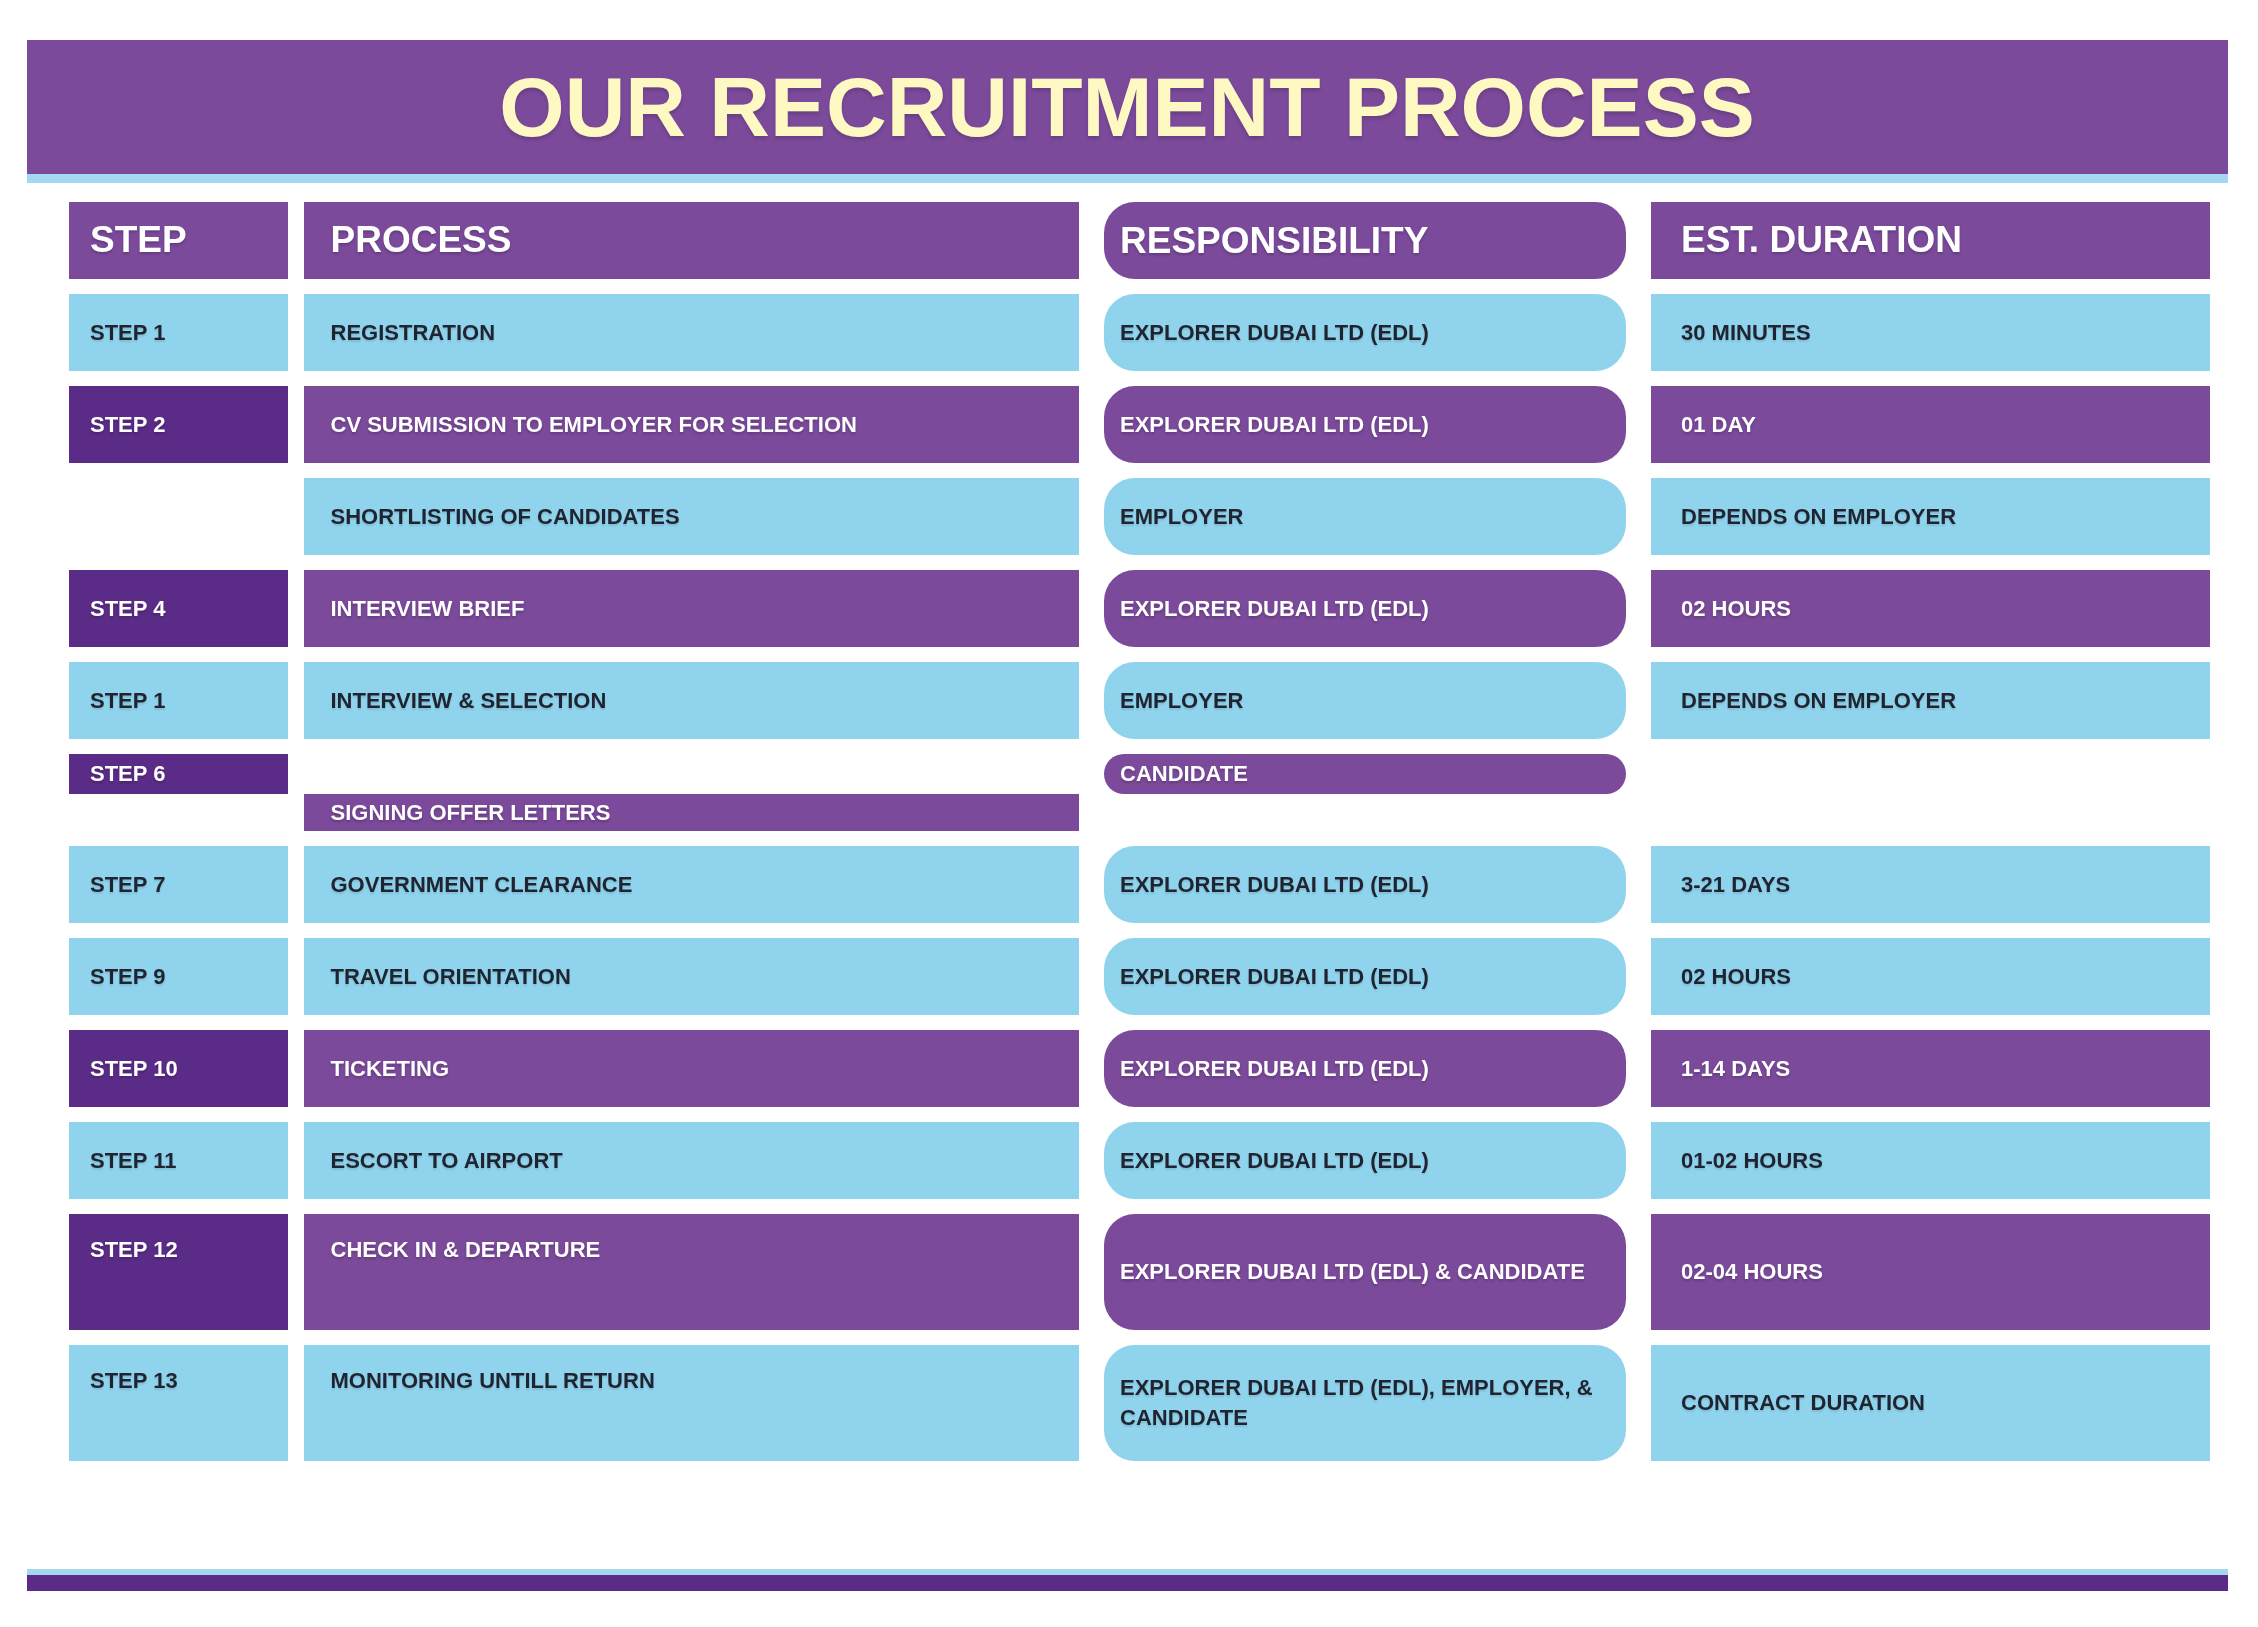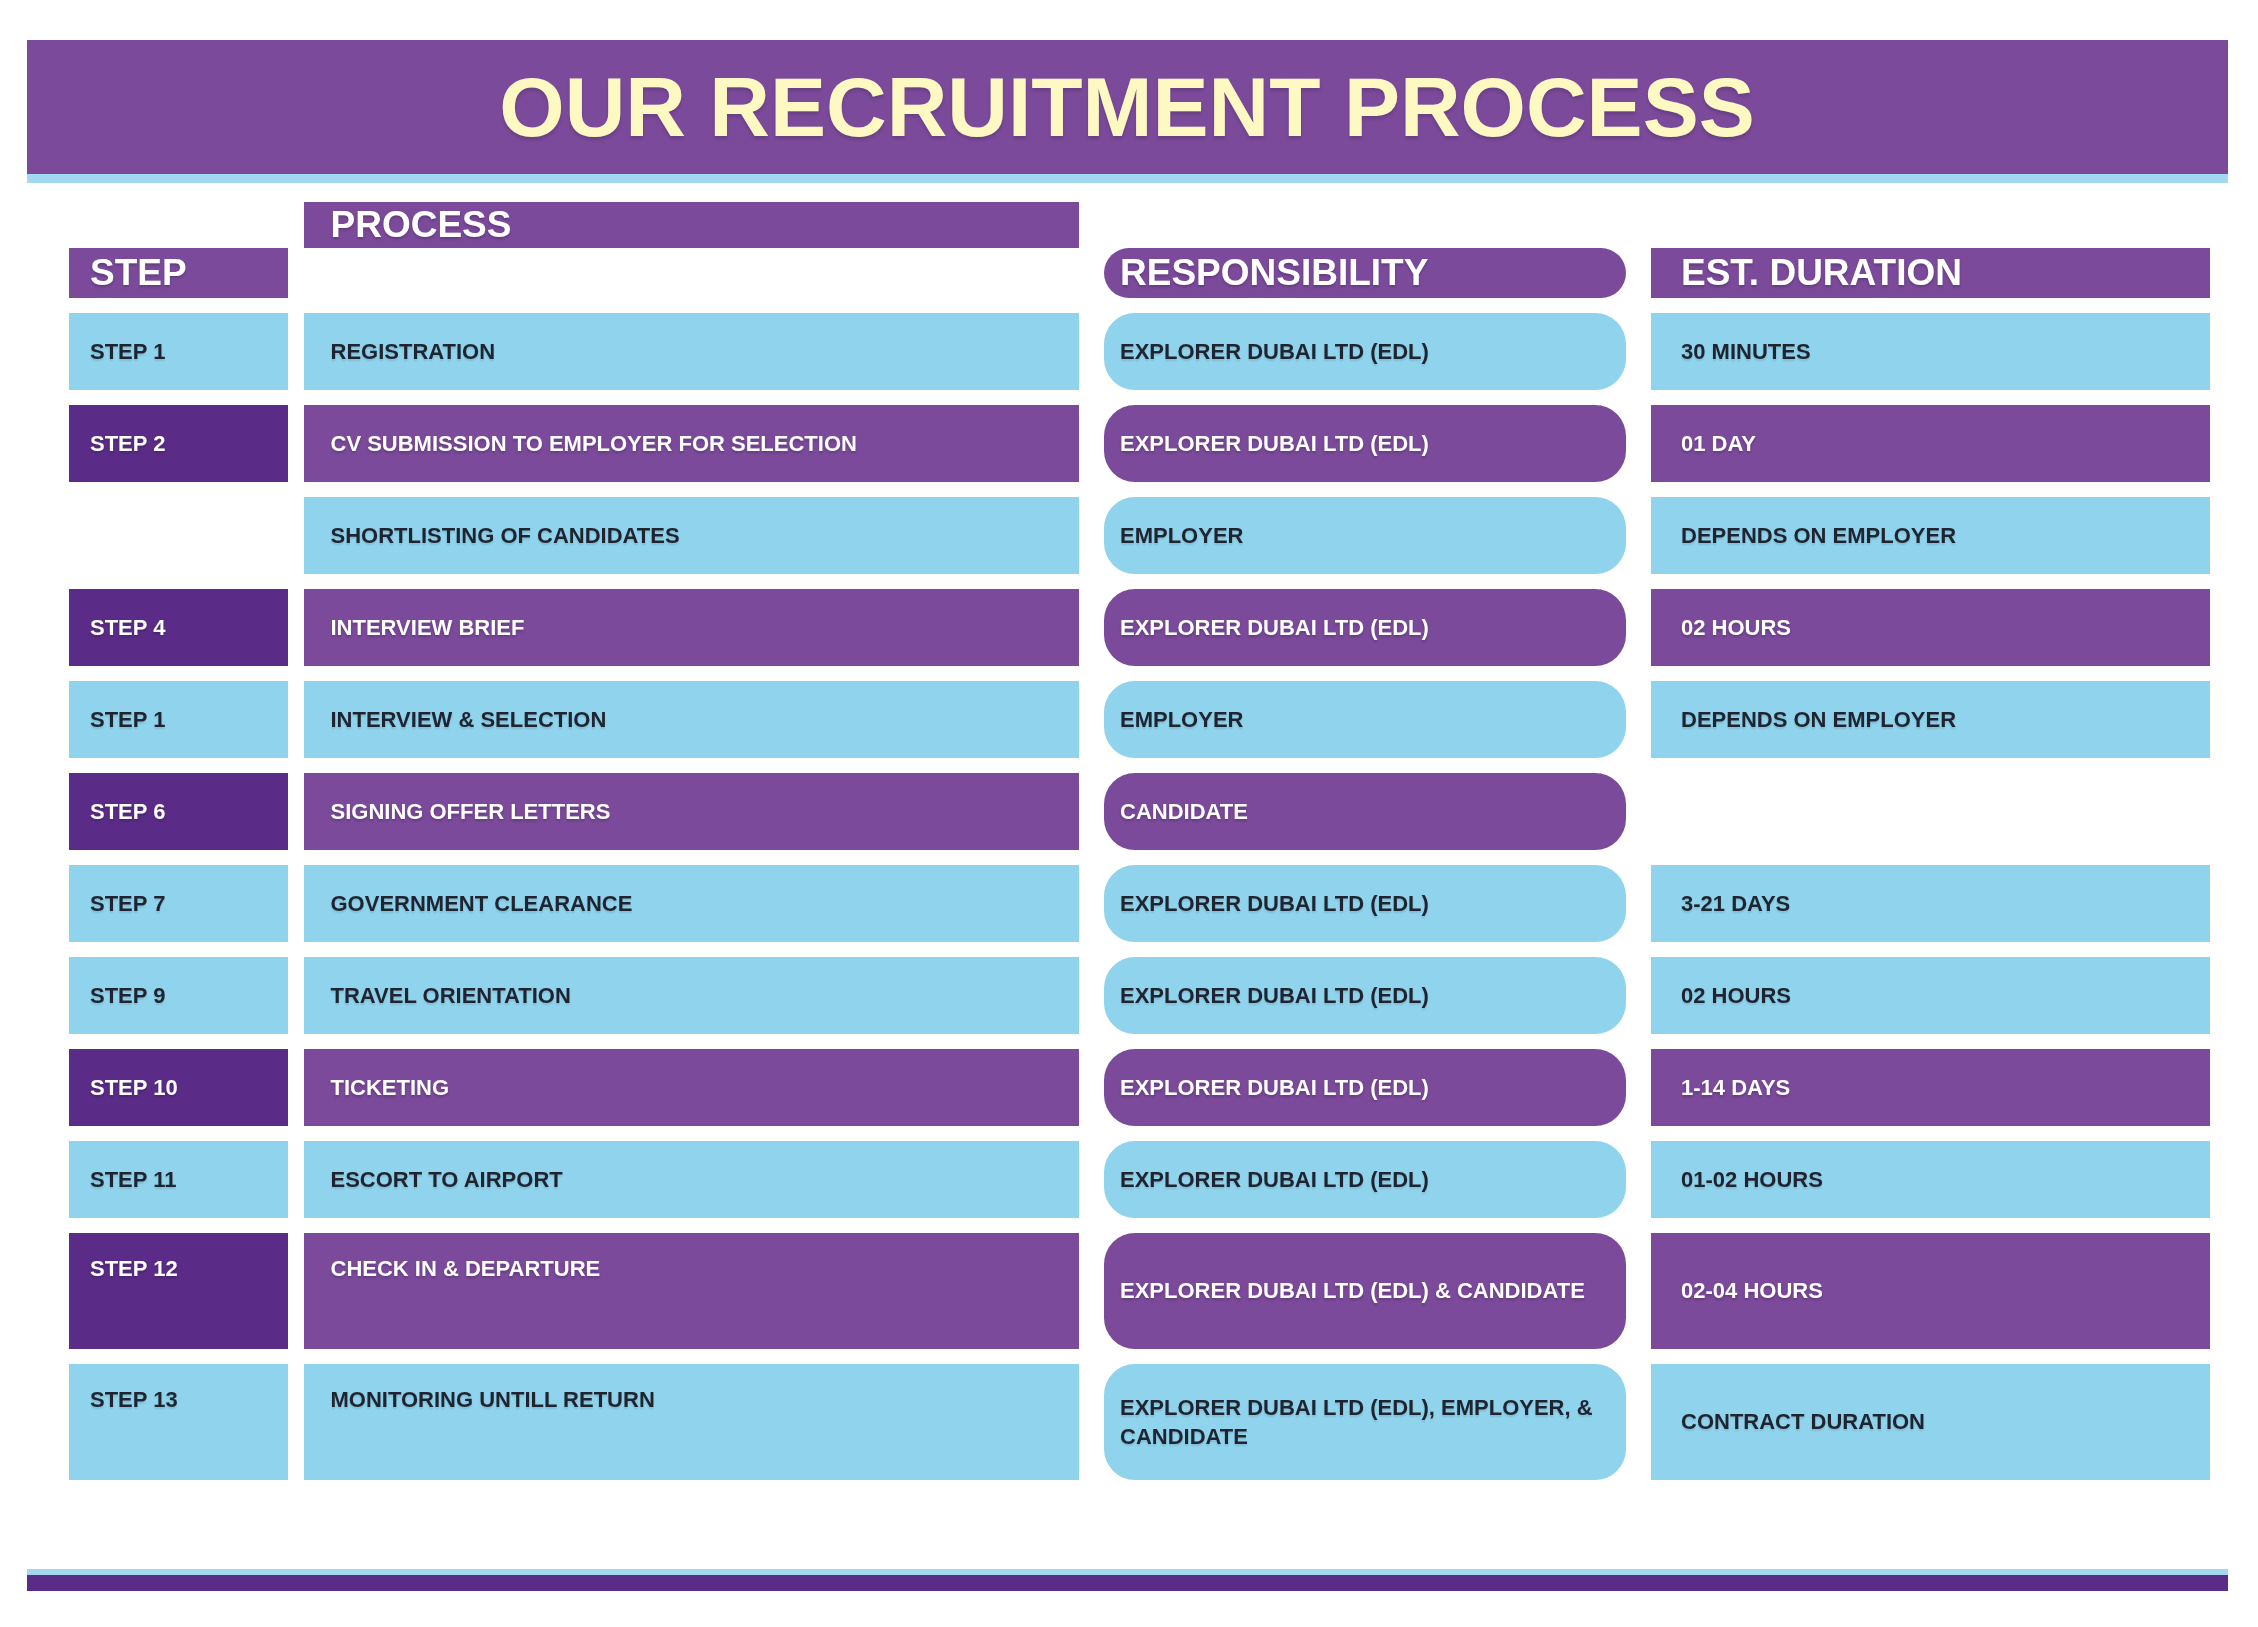--- a/index.html
+++ b/index.html
@@ -106,25 +106,25 @@
 
 <div class="page">
 
   <header class="title-band">
     <h1>OUR RECRUITMENT PROCESS</h1>
   </header>
   <div class="title-underline"></div>
 
   <div class="table">
     <div class="row header-row">
+      <div class="cell cell-step">
+        <span>STEP</span>
+      </div>
       <div class="cell cell-process">
         <span>PROCESS</span>
-      </div>
-      <div class="cell cell-step">
-        <span>STEP</span>
       </div>
       <div class="cell cell-resp">
         <span>RESPONSIBILITY</span>
       </div>
       <div class="cell cell-dur">
         <span>EST. DURATION</span>
       </div>
     </div>
 
   <div class="row blue">
@@ -196,25 +196,25 @@
     </div>
     <div class="cell cell-dur">
       <span>DEPENDS ON EMPLOYER</span>
     </div>
   </div>
 
   <div class="row purple">
     <div class="cell cell-step">
       <span>STEP 6</span>
     </div>
+    <div class="cell cell-resp">
+      <span>CANDIDATE</span>
+    </div>
     <div class="cell cell-process">
       <span>SIGNING OFFER LETTERS</span>
-    </div>
-    <div class="cell cell-resp">
-      <span>CANDIDATE</span>
     </div>
   </div>
 
   <div class="row blue">
     <div class="cell cell-step">
       <span>STEP 7</span>
     </div>
     <div class="cell cell-process">
       <span>GOVERNMENT CLEARANCE</span>
     </div>

